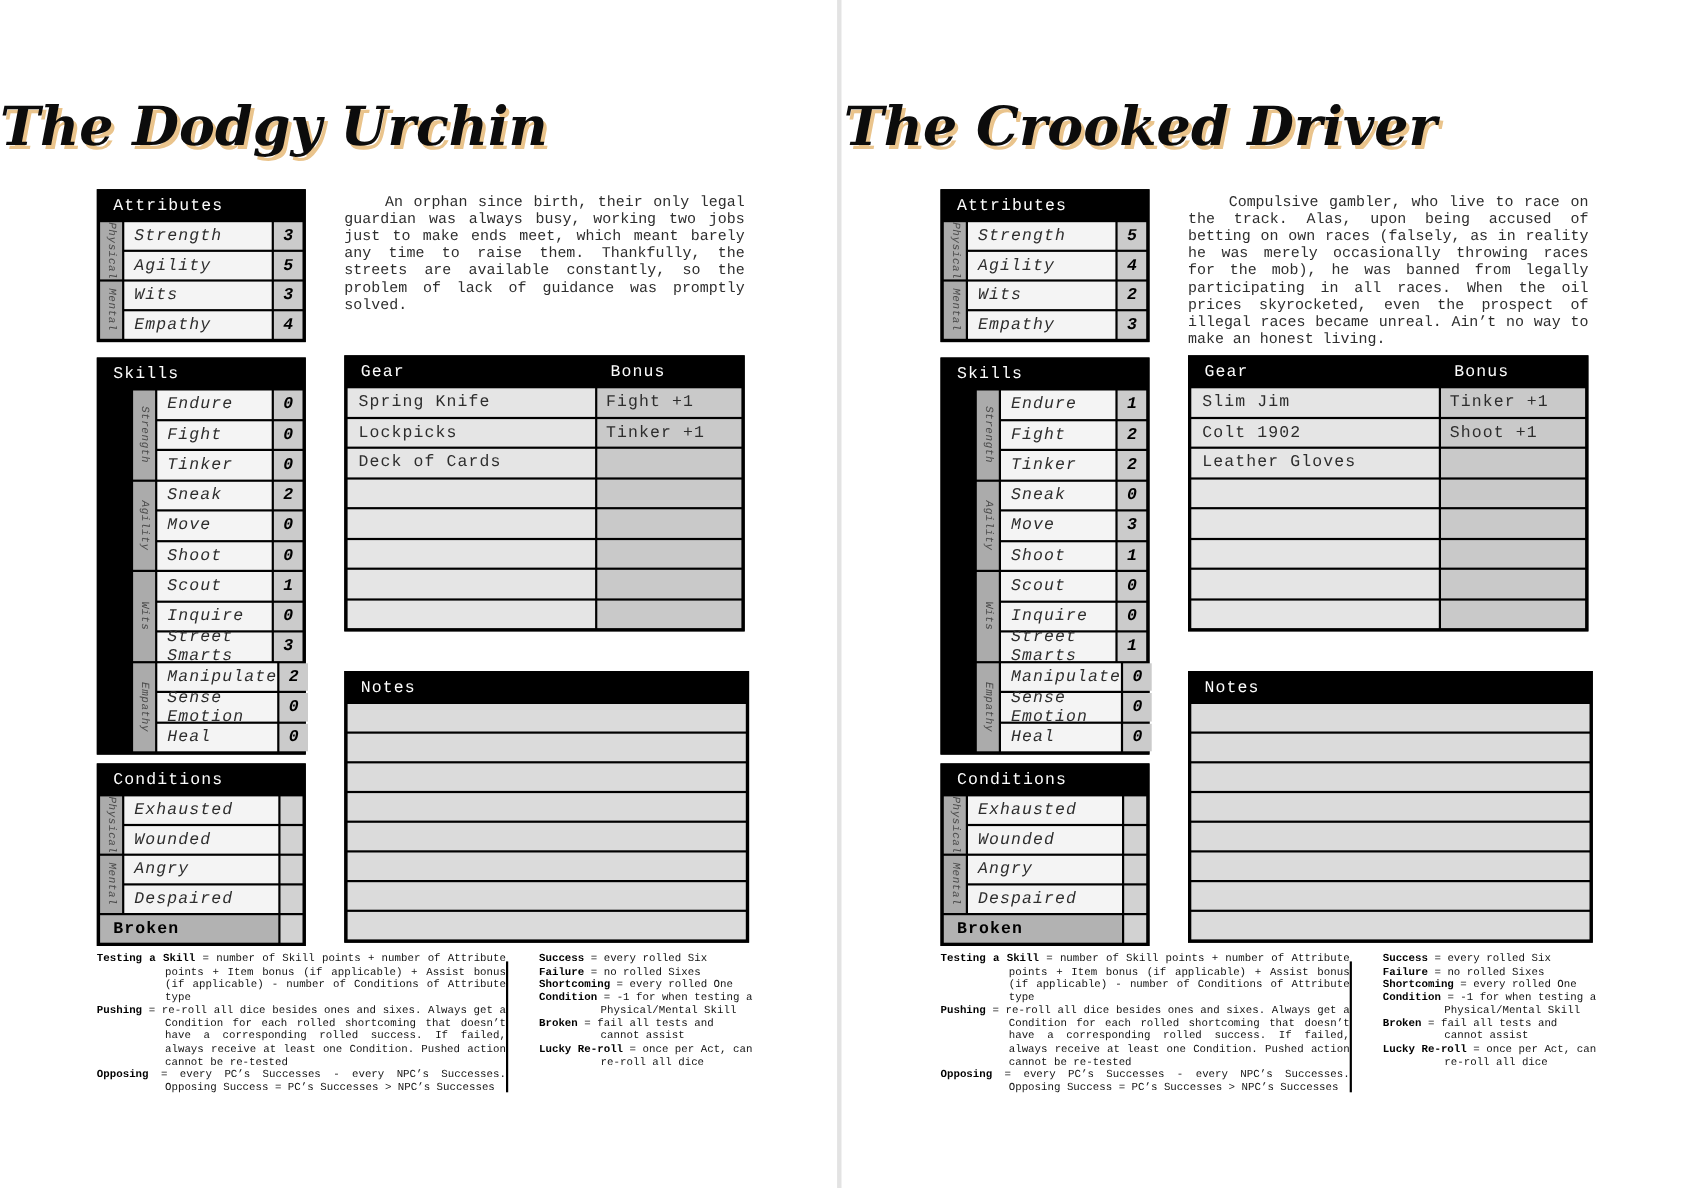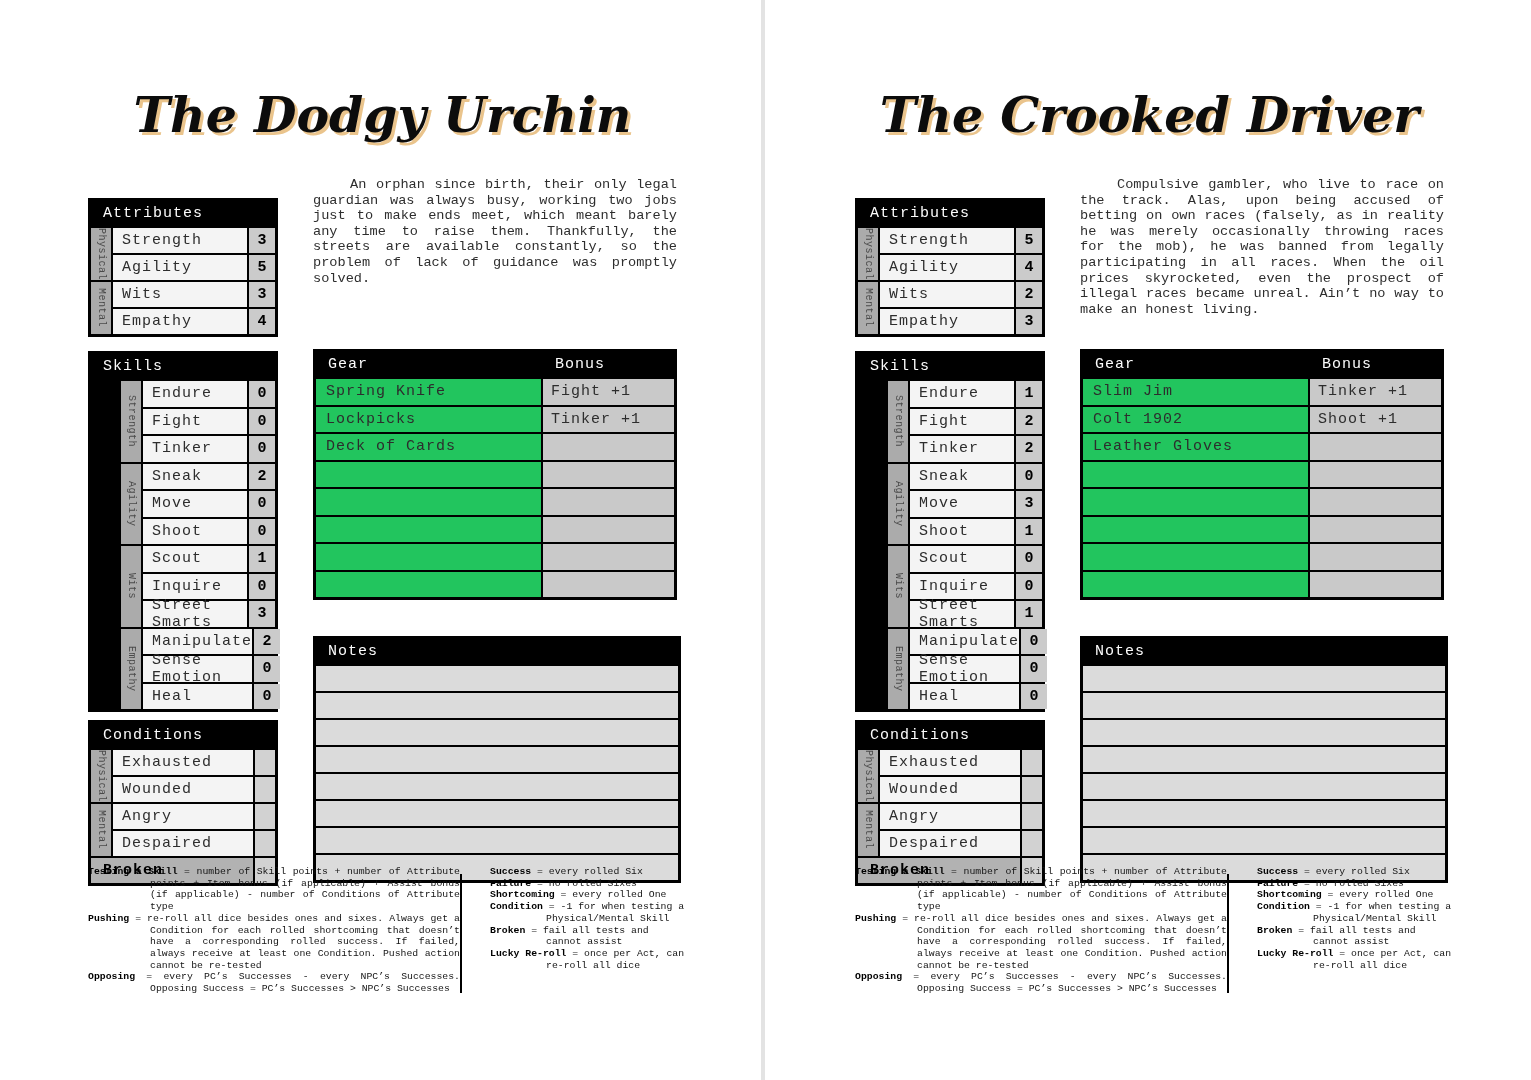--- a/index.html
+++ b/index.html
@@ -5,35 +5,35 @@
   * { margin:0; padding:0; box-sizing:border-box; }
   html,body { width:1531px; height:1080px; background:#ffffff; }
   body { font-family:"Liberation Mono","DejaVu Sans Mono",monospace; }
   .spread { position:relative; width:1531px; height:1080px; background:#ffffff; overflow:hidden; }
   .page { position:absolute; top:0; width:765px; height:1080px; background:#ffffff; }
   .page.p0 { left:0; }
   .page.p1 { left:767px; }
   .page-divider { position:absolute; left:761px; top:0; width:4px; height:1080px; background:#e3e3e3; }
 
   .title {
-    position:absolute; top:84px; left:0; width:100%; text-align:center;
+    position:absolute; top:84px; left:0; width:100%; text-align:left;
     font-family:"DejaVu Serif","Liberation Serif",serif; font-style:italic; font-weight:bold;
     font-size:49px; line-height:62px; color:#0c0c0c; text-shadow:3px 3px 0 #eac48c;
   }
 
   .desc {
     position:absolute; left:313px; top:177px; width:364px;
     font-size:13.6px; line-height:15.6px; color:#2e2e2e;
     text-align:justify; text-indent:37px; white-space:normal;
   }
 
-  .tbl { position:absolute; background:#000; border:3px solid #000; display:flex; flex-direction:column; gap:2px;margin-top:26px; }
+  .tbl { position:absolute; background:#000; border:3px solid #000; display:flex; flex-direction:column; gap:2px; }
   .thead { height:25px; background:#000; color:#fcfcfc; font-size:15px; display:flex; align-items:center; padding-left:12px; letter-spacing:1px; }
   .groups { display:flex; flex-direction:column; gap:2px; }
-  .grp { display:grid; gap:2px; }
+  .grp { display:grid; gap:2px;font-style:italic; }
   .span2 { grid-row:span 2; }
   .span3 { grid-row:span 3; }
   .side {
     grid-column:1; background:#ababab; color:#4a4a4a;
     writing-mode:vertical-rl; font-size:10px; letter-spacing:0.5px;
     display:flex; align-items:center; justify-content:center;
   }
   .cname { background:#f4f4f4; color:#2d2d2d; font-size:15px; display:flex; align-items:center; padding-left:9px; letter-spacing:1px; }
   .cval  { background:#cbcbcb; color:#000; font-size:15px; font-weight:bold; display:flex; align-items:center; justify-content:center; }
   .cbox  { background:#d2d2d2; }
@@ -46,21 +46,21 @@
 
   .conds { left:88px; top:694px; width:190px; }
   .conds .grp { grid-template-columns:20px 1fr 20px; grid-auto-rows:25px; }
   .broken-row { display:grid; grid-template-columns:1fr 20px; grid-auto-rows:25px; gap:2px; }
   .broken { background:#b2b2b2; color:#000; font-size:15px; font-weight:bold; display:flex; align-items:center; padding-left:12px; letter-spacing:1px; }
 
   .gear { left:313px; top:323px; width:364px; }
   .gear .thead { padding-left:0; display:grid; grid-template-columns:227px 1fr; }
   .gear .thead span { padding-left:12px; }
   .gbody { display:grid; grid-template-columns:225px 1fr; grid-auto-rows:25.5px; gap:2px; }
-  .gname { background:#22c55e; color:#2d2d2d; font-size:15px; display:flex; align-items:center; padding-left:10px; letter-spacing:1px; }
+  .gname { background:#e5e5e5; color:#2d2d2d; font-size:15px; display:flex; align-items:center; padding-left:10px; letter-spacing:1px; }
   .gbonus{ background:#c9c9c9; color:#2d2d2d; font-size:15px; display:flex; align-items:center; padding-left:8px; letter-spacing:1px; }
 
   .notes { left:313px; top:610px; width:368px; }
   .nbody { display:grid; grid-template-columns:1fr; grid-auto-rows:25px; gap:2px; }
   .nrow { background:#dbdbdb; }
 
   .rules { position:absolute; left:88px; top:866px; width:600px; display:flex; color:#141414; }
   .rules-left { width:372px; font-size:9.8px; line-height:11.7px; }
   .rules-left .rule { padding-left:62px; text-indent:-62px; text-align:justify; }
   .rules-sep { width:2px; background:#000; margin-top:8px; margin-bottom:2px; }

